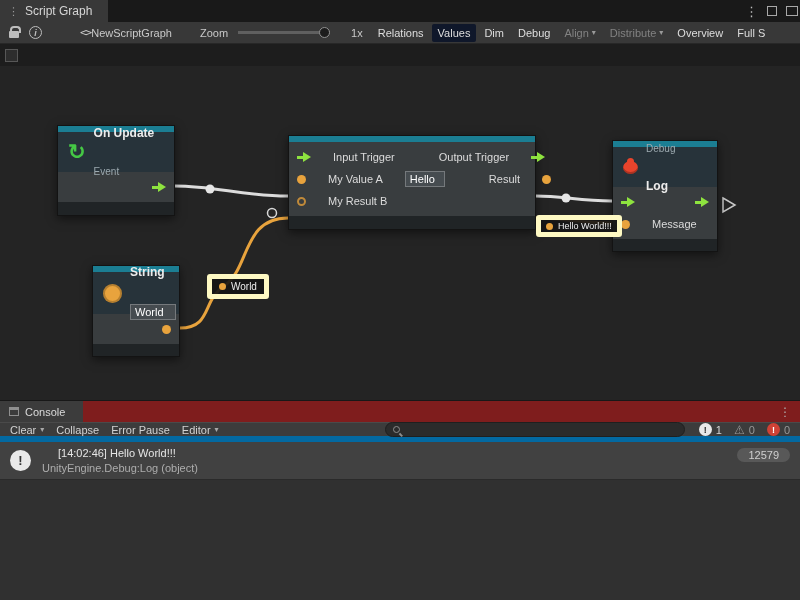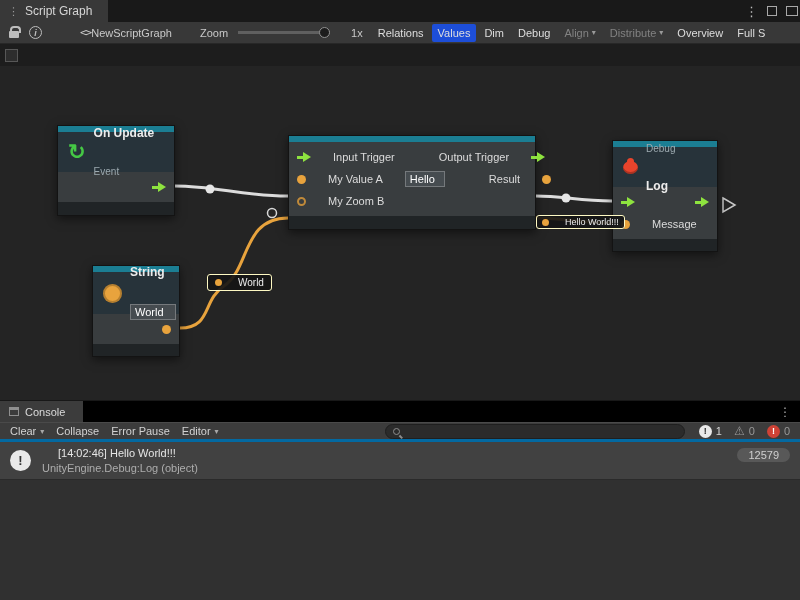--- a/index.html
+++ b/index.html
@@ -23,21 +23,21 @@
   .lock { width:10px; height:7px; background:#bdbdbd; border-radius:1px; position:relative; margin:3px 10px 0 9px; flex:none; }
   .lock::before { content:""; position:absolute; top:-5px; left:1px; width:7px; height:5px; border:2px solid #bdbdbd; border-bottom:none; border-radius:4px 4px 0 0; }
   .info-circ { width:13px; height:13px; border-radius:50%; border:1px solid #bdbdbd; color:#bdbdbd; font-size:9px; font-style:italic; font-weight:bold; display:flex; align-items:center; justify-content:center; margin-right:8px; flex:none; }
   .code-ic { margin-left:30px; letter-spacing:-1px; color:#cfcfcf; font-family:"DejaVu Sans Mono", monospace; font-size:11px; }
   .gname { color:#c9c9c9; }
   .zlabel { margin-left:28px; color:#c9c9c9; }
   .ztrack { width:92px; height:3px; background:#606060; margin:0 8px 0 10px; position:relative; flex:none; }
   .zknob { position:absolute; right:0; top:-4px; width:11px; height:11px; border-radius:50%; background:#1c1c1c; border:1px solid #909090; }
   .zval { margin-right:8px; color:#c9c9c9;margin-left:13px; }
   .tbtn { padding:3px 6px; margin:0 1px; border-radius:2px; white-space:nowrap; color:#dedede; display:flex; align-items:center; gap:3px; }
-  .tbtn.active { background:#1d4ed8; }
+  .tbtn.active { background:#0f172a; }
   .tbtn.disabled { color:#828282; }
   .tbtn .caret { font-size:8px; color:#9a9a9a; }
   .tbtn .lbl { pointer-events:none; }
 
   
   .canvas { position:absolute; top:44px; left:0; right:0; height:356px; background:#242424; z-index:1; }
   .canvas-band { position:absolute; top:0; left:0; right:0; height:22px; background:#1d1d1d; }
   .corner-ic { position:absolute; left:5px; top:5px; width:13px; height:13px; background:#2d2d2d; border:1px solid #575757; }
 
   
@@ -65,32 +65,32 @@
   .nfield { background:#464c50; border:1px solid #75797c; color:#ffffff; font-size:11px; height:16px; padding:0 4px; width:40px; font-family:"Liberation Sans", sans-serif; }
   .nfield.wide { width:46px; }
 
   .loop-icon { color:#45c845; font-size:21px; font-weight:bold; line-height:20px; }
   .string-icon { width:19px; height:19px; border-radius:50%; background:#e8a33d; box-shadow:inset 0 0 0 2px rgba(0,0,0,.22); flex:none; }
   .mynode-icon { width:15px; height:14px; background:linear-gradient(#e3e9ec,#a9b4ba); clip-path:polygon(8% 0,92% 0,100% 22%,84% 100%,16% 100%,0 22%); flex:none; }
   .bug-icon { position:relative; width:15px; height:13px; background:#e8442c; border-radius:8px/7px; flex:none; box-shadow:inset 0 -2px 0 rgba(0,0,0,.25); }
   .bug-icon::before { content:""; position:absolute; top:-3px; left:4px; width:7px; height:5px; background:#e8442c; border-radius:4px 4px 0 0; }
 
   
-  .bubble { position:absolute; z-index:5; background:rgba(22,22,22,.92); border-radius:3px; display:flex; align-items:center; gap:16px; padding:2px 7px; color:#ececec; border:1px solid #fef9c3; }
+  .bubble { position:absolute; z-index:5; background:rgba(22,22,22,.92); border-radius:3px; display:flex; align-items:center; gap:5px; padding:2px 7px; color:#ececec; border:5px solid #fef9c3; }
   .bdot { width:7px; height:7px; border-radius:50%; background:#e8a33d; flex:none; }
   .world-bubble { left:207px; top:274px; font-size:10px; }
   .hello-bubble { left:536px; top:215px; font-size:9px; padding:1px 5px; }
 
   
   .console { position:absolute; top:400px; left:0; right:0; bottom:0; background:#303030; border-top:1px solid #181818; z-index:10; font-size:11px; }
-  .ctabs { height:21px; background:#000000; display:flex; align-items:stretch; }
+  .ctabs { height:21px; background:#7f1d1d; display:flex; align-items:stretch; }
   .ctab { background:#3c3c3c; padding:0 18px 0 9px; display:flex; align-items:center; gap:6px; color:#dadada; }
   .ctab-ic { width:10px; height:9px; border:1px solid #8f8f8f; border-top-width:3px; }
   .cmenu { margin-left:auto; align-self:center; padding-right:9px; color:#b0b0b0; font-size:12px; }
-  .ctoolbar { height:20px; background:#3c3c3c; border-top:1px solid #4a4a4a; border-bottom:3px solid #0369a1; display:flex; align-items:center; padding:0 4px; color:#d2d2d2; }
+  .ctoolbar { height:20px; background:#3c3c3c; border-top:1px solid #4a4a4a; border-bottom:6px solid #0369a1; display:flex; align-items:center; padding:0 4px; color:#d2d2d2; }
   .cbtn { padding:2px 6px; display:flex; align-items:center; gap:4px; white-space:nowrap; }
   .cbtn .caret { font-size:8px; color:#a8a8a8; }
   .csearch { flex:1; margin:0 8px 0 160px; height:15px; background:#2b2b2b; border:1px solid #1f1f1f; border-radius:8px; display:flex; align-items:center; padding:0 7px; gap:5px; }
   .mag { width:7px; height:7px; border:1.5px solid #8d8d8d; border-radius:50%; position:relative; flex:none; }
   .mag::after { content:""; position:absolute; width:4px; height:1.5px; background:#8d8d8d; transform:rotate(45deg); left:5px; top:7px; }
   .csearch input { background:transparent; border:none; outline:none; color:#ddd; font-size:11px; flex:1; font-family:"Liberation Sans", sans-serif; }
   .ccount { display:flex; align-items:center; gap:4px; padding:0 6px; color:#d6d6d6; }
   .ccount.dim { color:#989898; }
   .ic-info, .ic-err { width:13px; height:13px; border-radius:50%; display:flex; align-items:center; justify-content:center; font-size:9px; font-weight:bold; flex:none; }
   .ic-info { background:#e9e9e9; color:#2b2b2b; }
@@ -192,21 +192,21 @@
     <div class="nrow">
       <span class="dot-port"></span>
       <span class="plabel">My Value A</span>
       <input class="nfield" value="Hello" style="">
       <span class="spacer"></span>
       <span class="plabel">Result</span>
       <span class="dot-port"></span>
     </div>
     <div class="nrow">
       <span class="dot-port hollow"></span>
-      <span class="plabel">My Zoom B</span>
+      <span class="plabel">My Result B</span>
     </div>
   </div>
   <div class="nfoot"></div>
 </div>
 
 <div class="node" style="left:92px; top:265px; width:88px;">
   <div class="strip"></div>
   <div class="nhead" style="height:42px;">
     <span class="string-icon"></span>
     <span class="titles">

